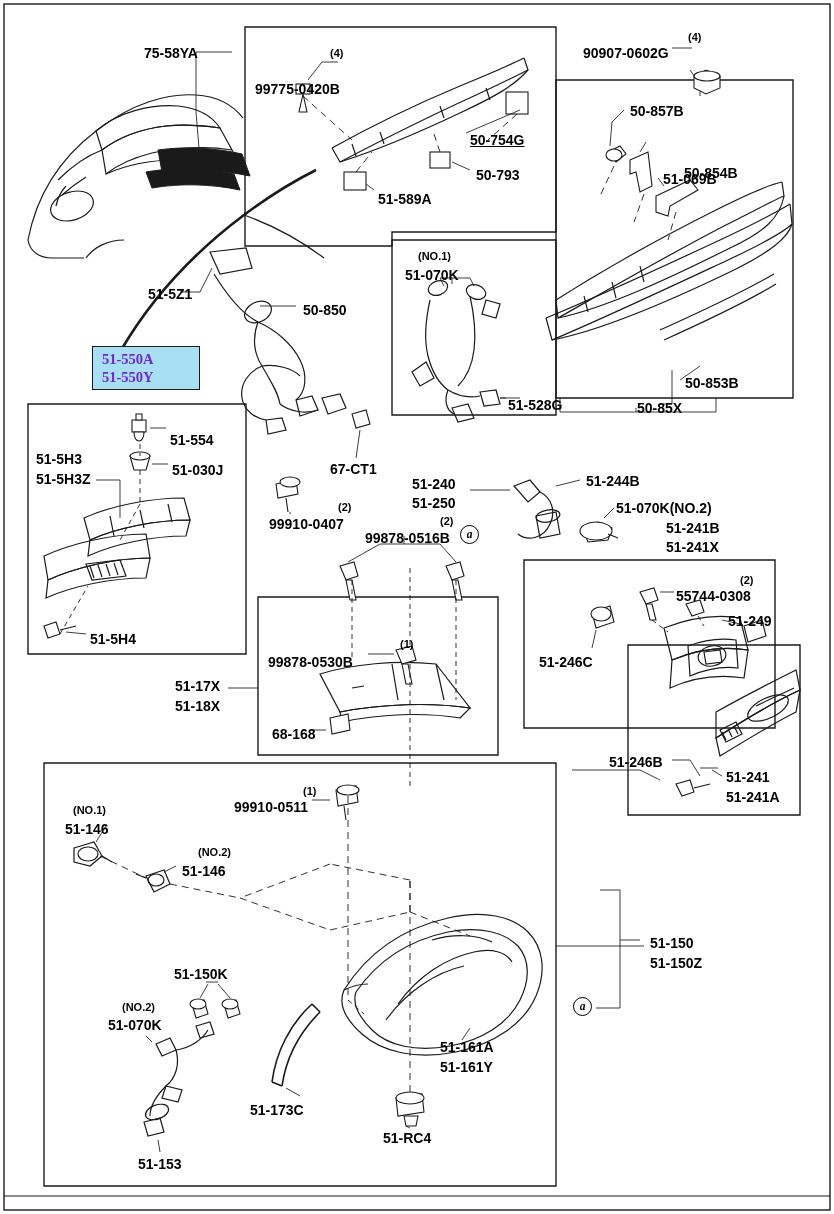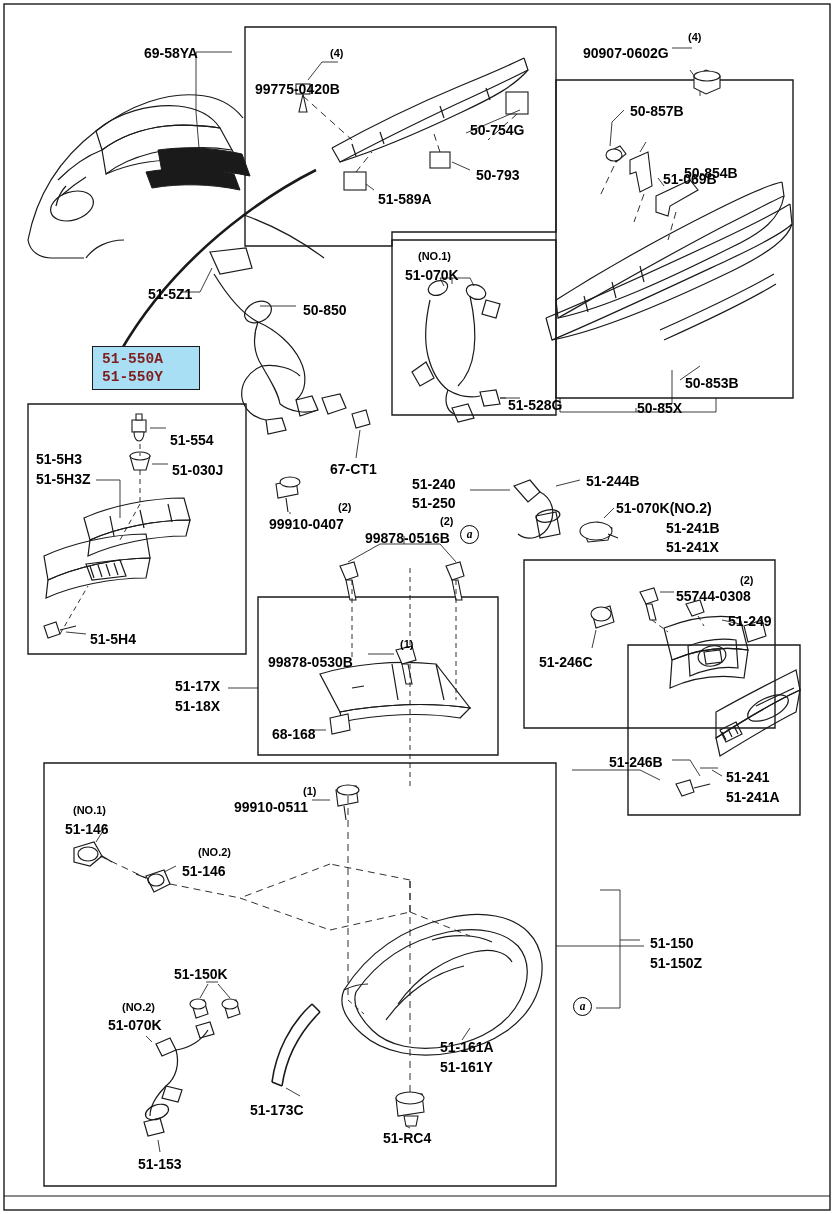--- a/index.html
+++ b/index.html
@@ -45,24 +45,24 @@
     font-weight: bold;
   }
   .highlight-box {
     position: absolute;
     background: #a9dff5;
     border: 1px solid #1a1a1a;
     box-sizing: border-box;
   }
   .hl-text {
     position: absolute;
-    font-family: Liberation Mono, monospace;
+    font-family: Liberation Serif, serif;
     font-weight: bold;
     font-size: 14.5px;
-    color: #7f1d1d;
+    color: #6d28d9;
     white-space: nowrap;
     line-height: 16px;
   }
   .circ-a {
     position: absolute;
     width: 17px; height: 17px;
     border: 1.4px solid #000;
     border-radius: 50%;
     font-size: 11.5px;
     font-weight: bold;
@@ -542,29 +542,29 @@
       <path d="M718 768 L700 768"></path>
     </g>
   </svg>
 
   <div class="highlight-box" style="left:92px; top:346px; width:108px; height:44px;">
     <div class="hl-text" style="left:9px; top:4px;">51-550A</div>
     <div class="hl-text" style="left:9px; top:22px;">51-550Y</div>
   </div>
 
   <div id="labels">
-      <div class="lbl" style="left: 144px; top: 46px;">69-58YA</div>
+      <div class="lbl" style="left: 144px; top: 46px;">75-58YA</div>
       <div class="lbl qty" style="left: 330px; top: 46px;">(4)</div>
       <div class="lbl" style="left: 255px; top: 62px; margin-top: 20px;">99775-0420B</div>
       <div class="lbl" style="left: 583px; top: 46px;">90907-0602G</div>
       <div class="lbl qty" style="left: 688px; top: 30px;">(4)</div>
       <div class="lbl" style="left: 630px; top: 104px;">50-857B</div>
       <div class="lbl" style="left: 684px; top: 138px; margin-top: 28px;">50-854B</div>
       <div class="lbl" style="left: 663px; top: 172px;">51-069B</div>
-      <div class="lbl" style="left: 470px; top: 123px;">50-754G</div>
+      <div class="lbl" style="left: 470px; top: 133px; text-decoration: underline;">50-754G</div>
       <div class="lbl" style="left: 476px; top: 168px;">50-793</div>
       <div class="lbl" style="left: 378px; top: 192px;">51-589A</div>
       <div class="lbl" style="left: 148px; top: 287px;">51-5Z1</div>
       <div class="lbl" style="left: 303px; top: 303px;">50-850</div>
       <div class="lbl small" style="left: 418px; top: 249px;">(NO.1)</div>
       <div class="lbl" style="left: 405px; top: 268px;">51-070K</div>
       <div class="lbl" style="left: 508px; top: 398px;">51-528G</div>
       <div class="lbl" style="left: 685px; top: 376px;">50-853B</div>
       <div class="lbl" style="left: 637px; top: 401px;">50-85X</div>
       <div class="lbl" style="left: 170px; top: 433px;">51-554</div>

